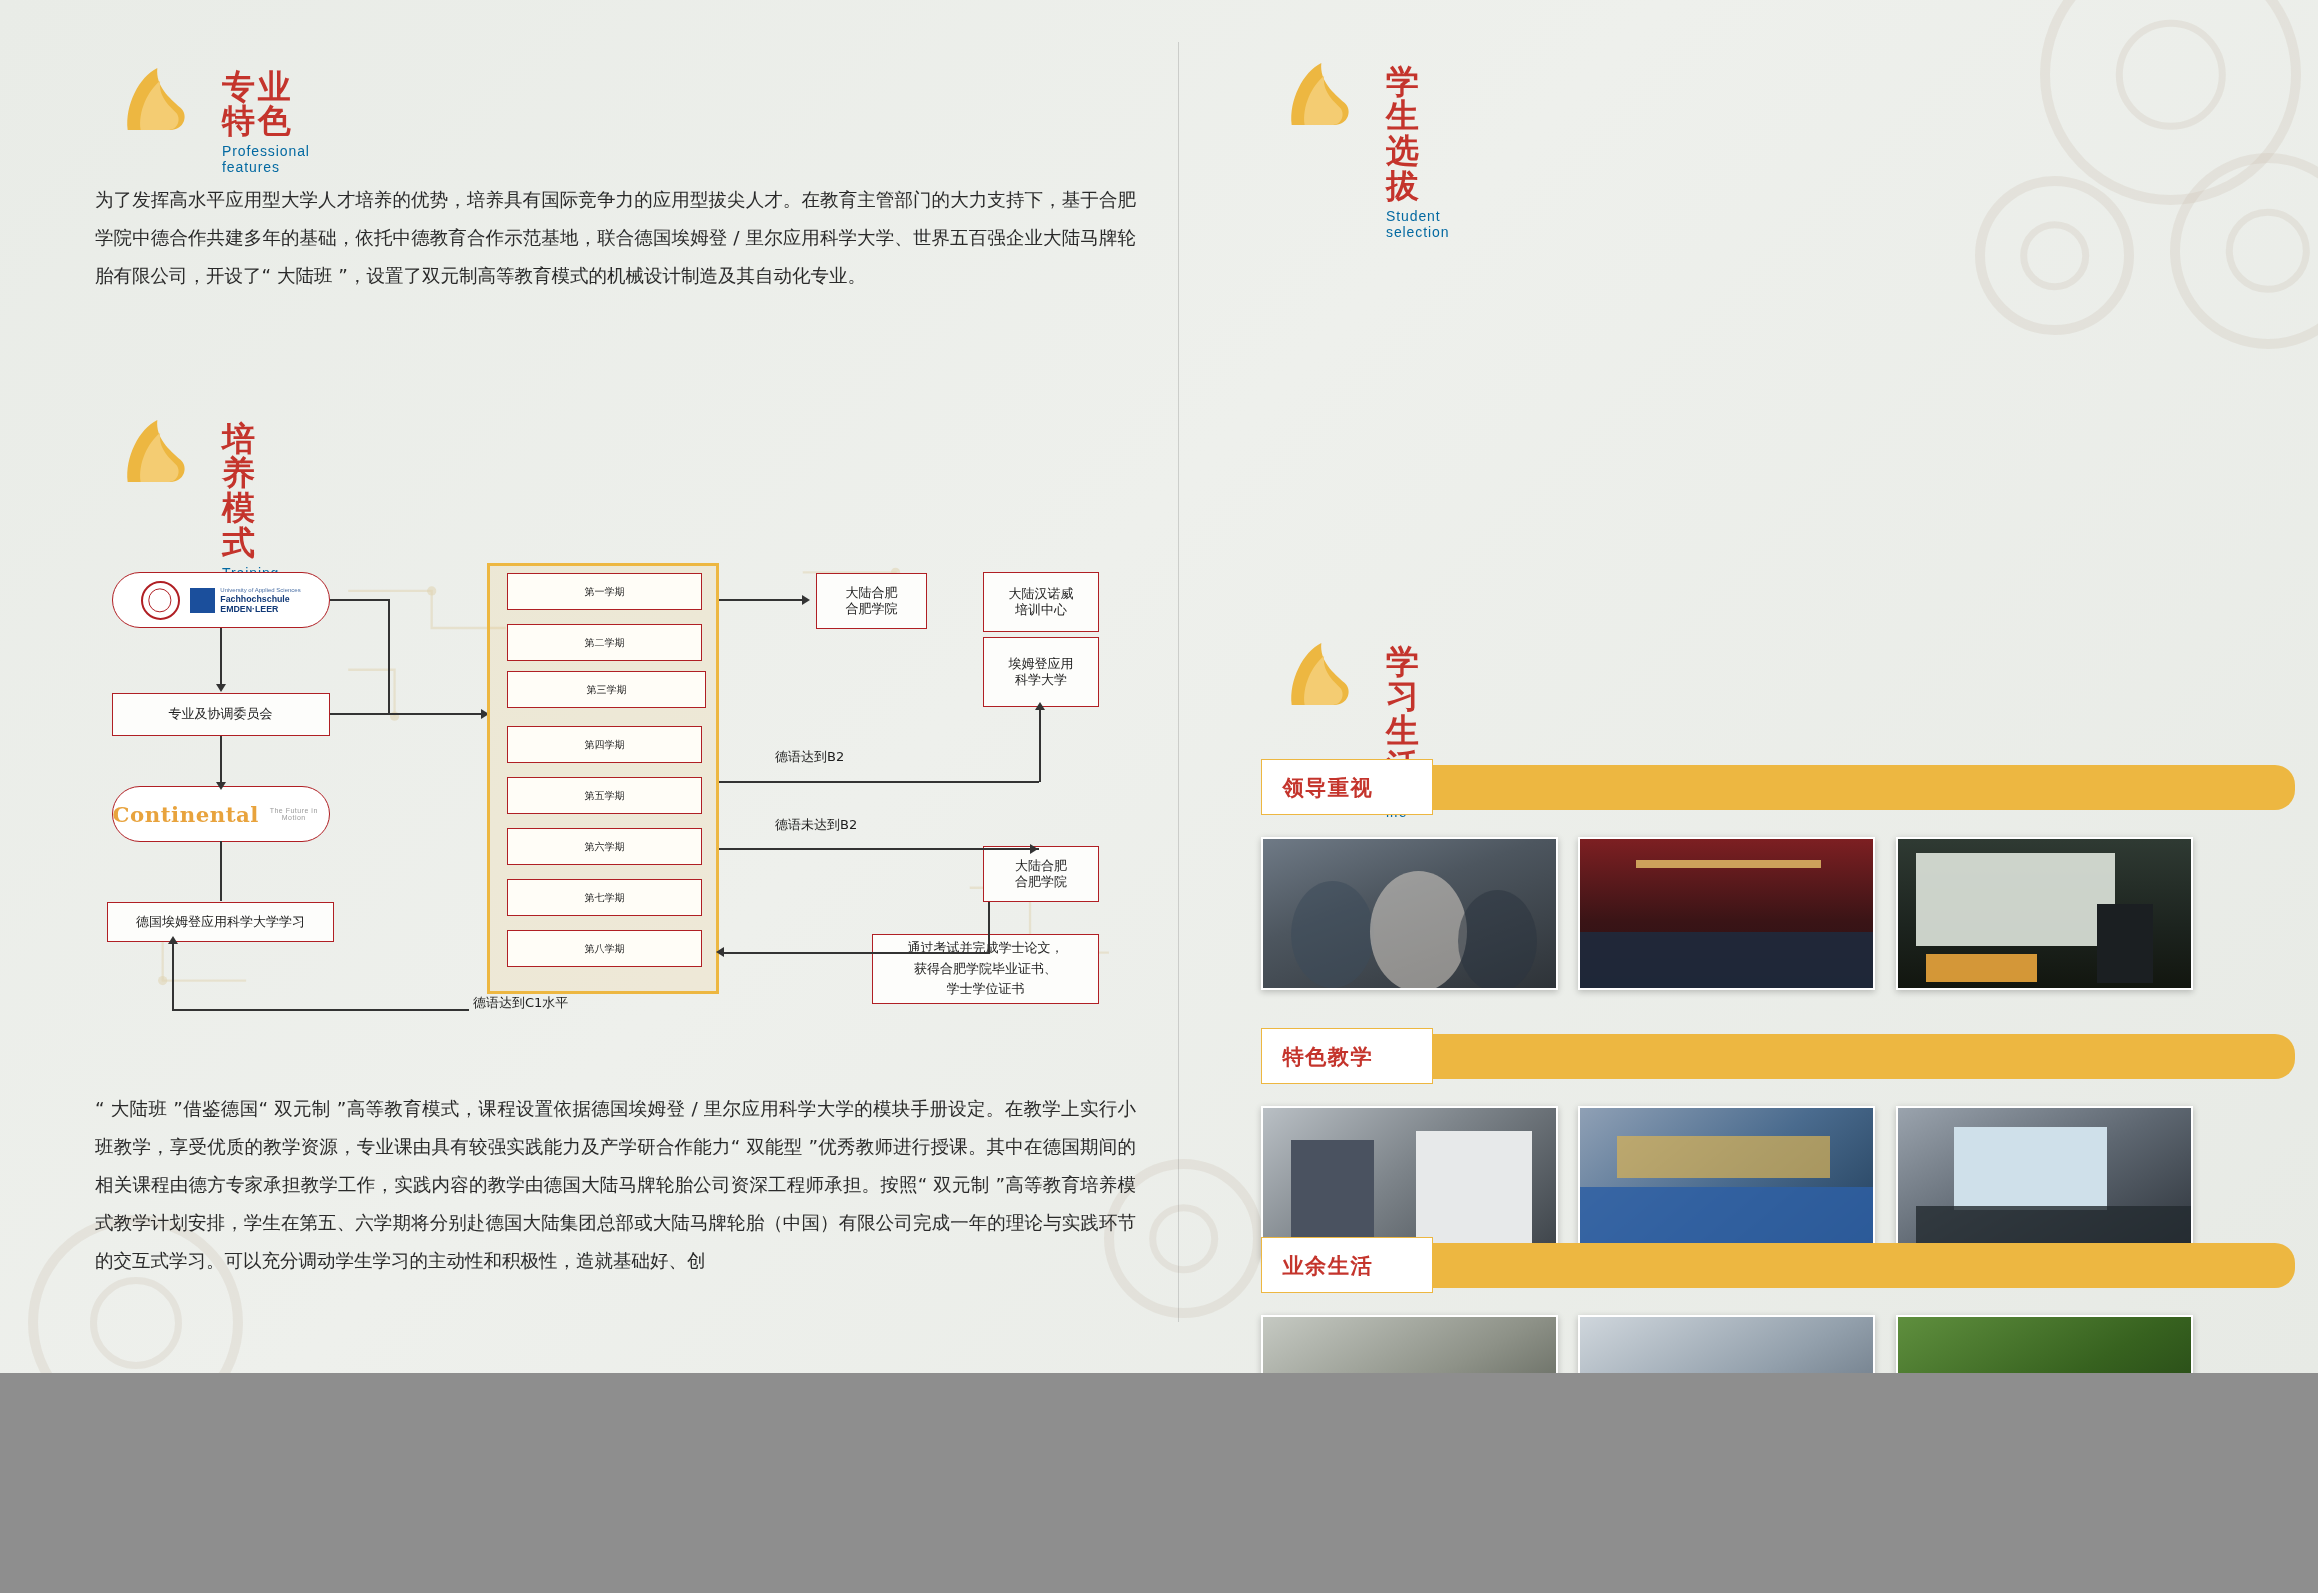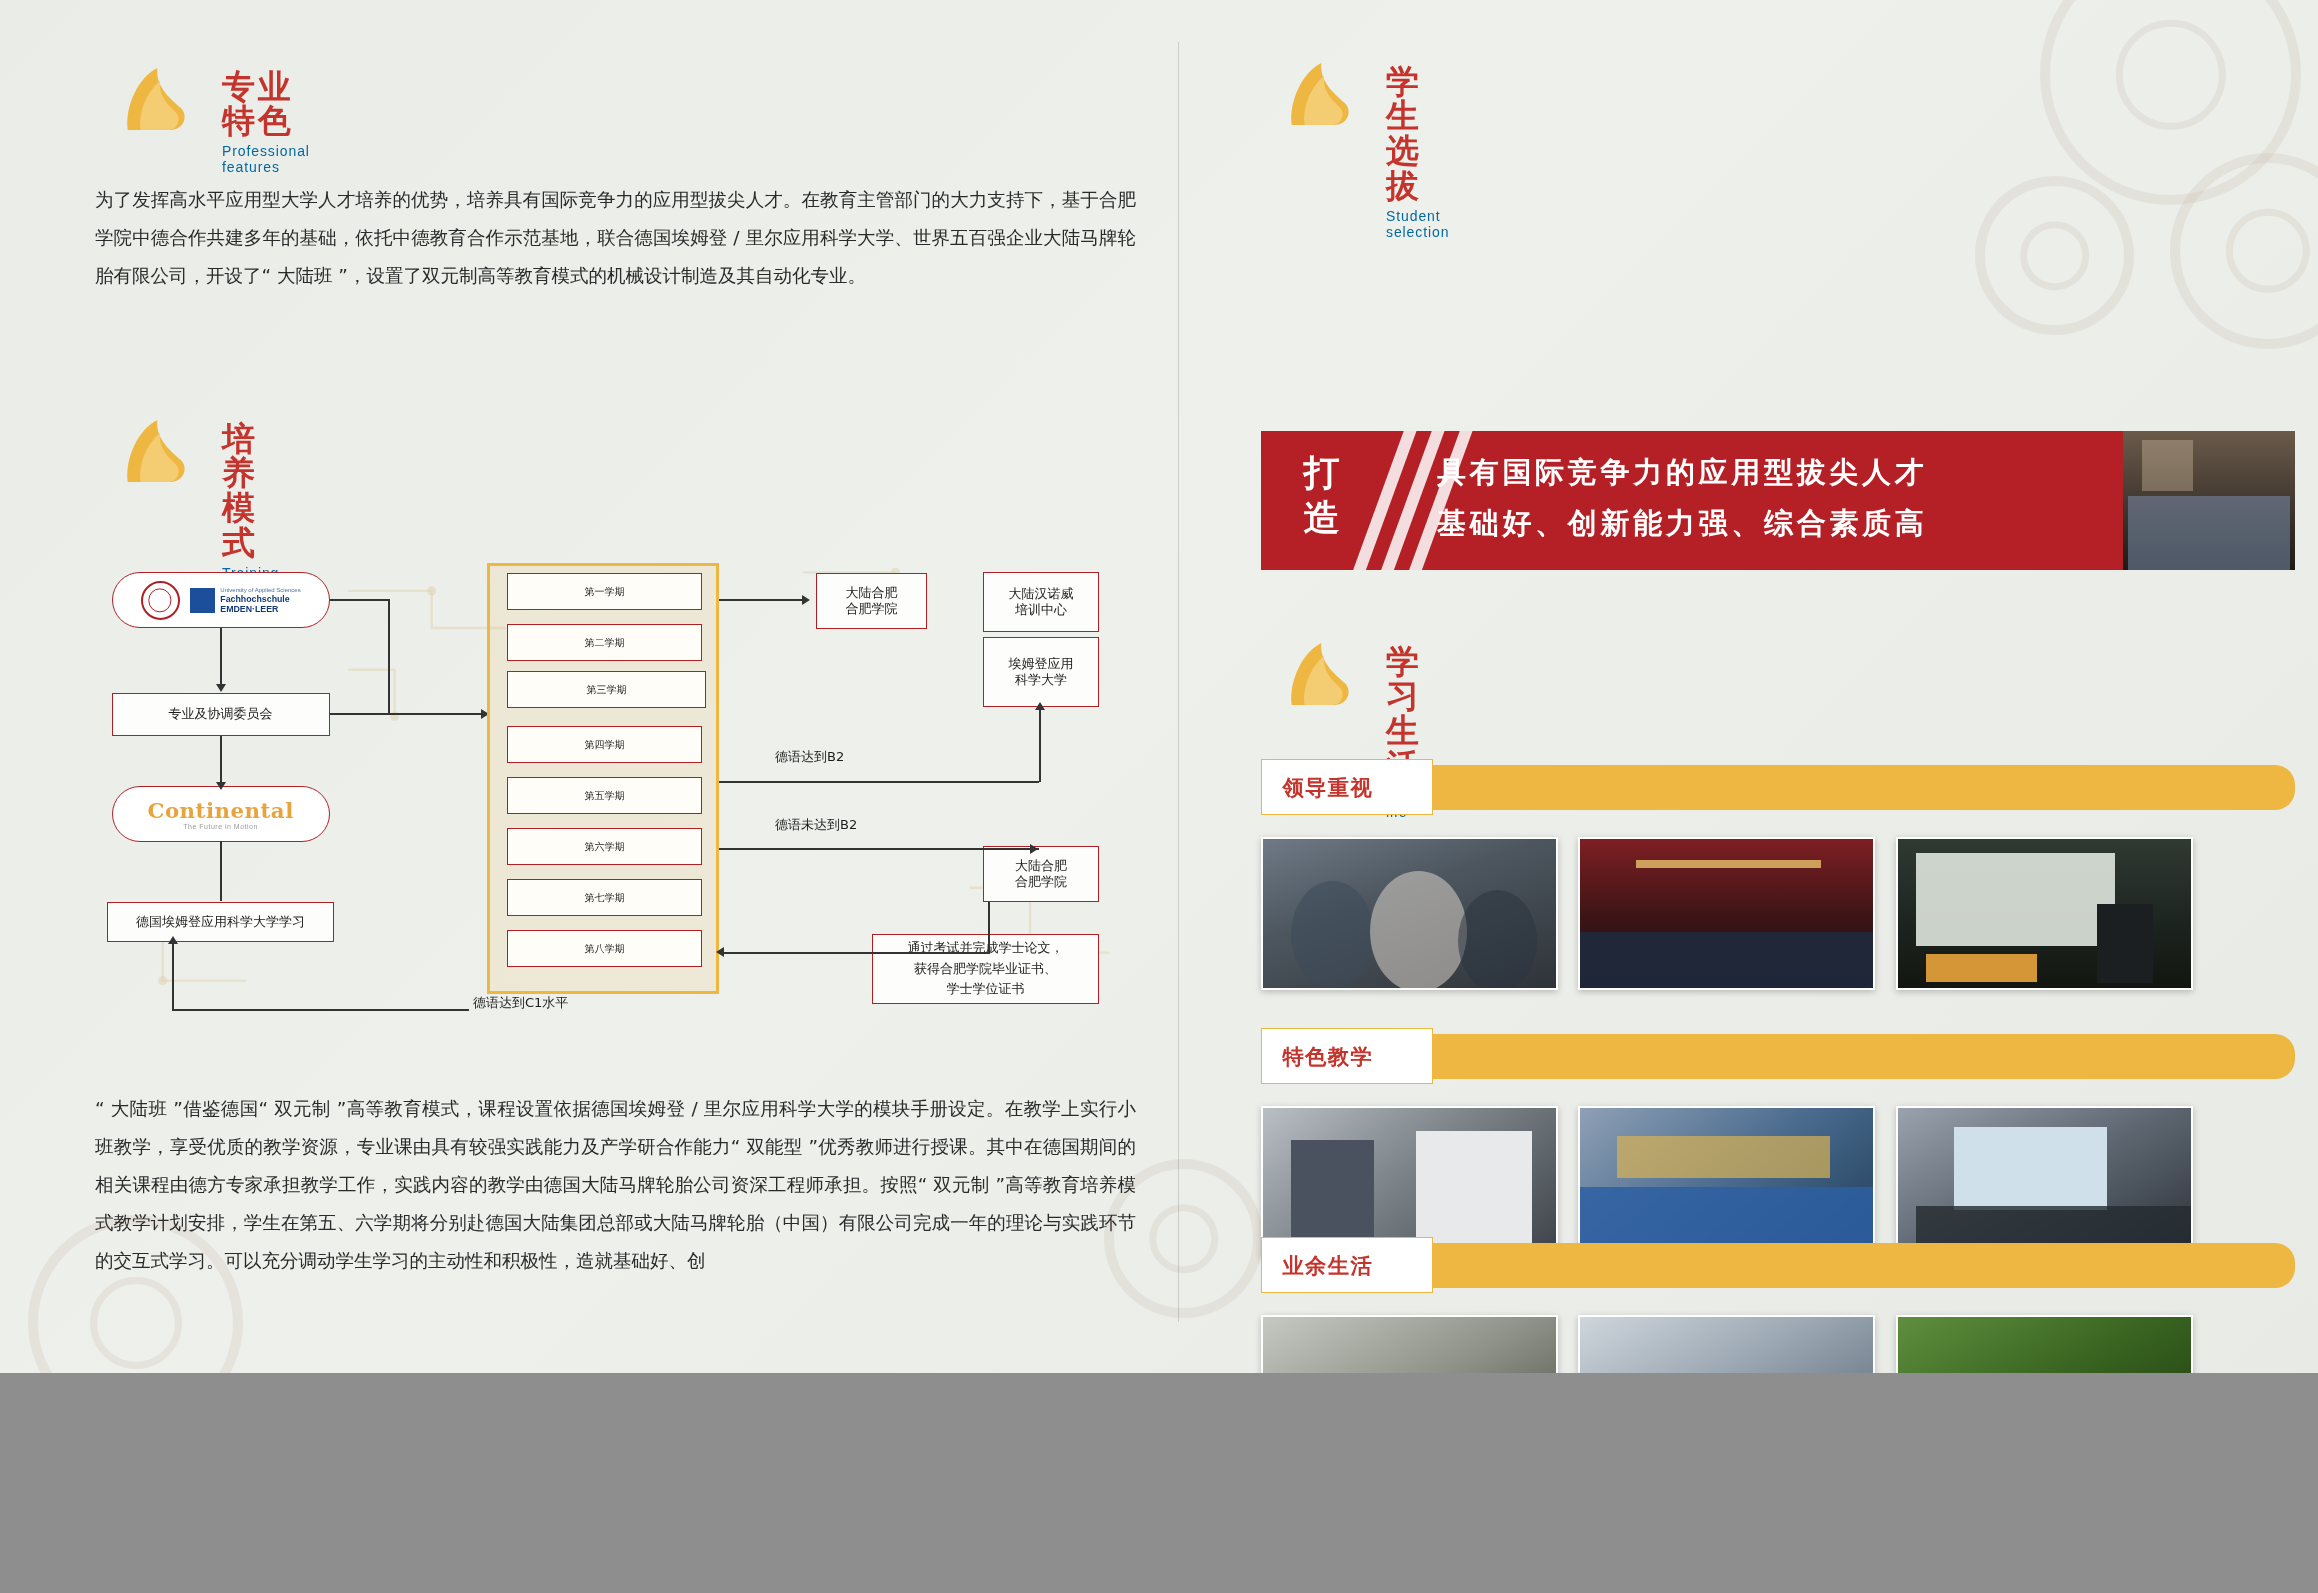--- a/index.html
+++ b/index.html
@@ -234,21 +234,21 @@
             <div class="big">Fachhochschule</div>
             <div class="big">EMDEN·LEER</div>
           </div>
         </div>
       </div>
 
       <div class="box" style="left:4.6px;top:130px;width:218px;height:43px;">
         <span>专业及协调委员会</span>
       </div>
 
-      <div class="logo-box" style="left:4.6px;top:223px;width:218px;height:56px;flex-direction:column;gap:0;">
+      <div class="logo-box" style="left:4.6px;top:223px;width:218px;height:56px;gap:0;">
         <div class="cont-logo">Continental</div>
         <div class="cont-sub">The Future in Motion</div>
       </div>
 
       <div class="box" style="left:0px;top:339px;width:227px;height:40px;">
         <span>德国埃姆登应用科学大学学习</span>
       </div>
 
       <div class="ln" style="left:113px;top:65px;width:2.3px;height:58px;"></div>
       <div class="arrow d" style="left:109px;top:121px;"></div>
@@ -402,31 +402,16 @@
         <span>业余生活</span>
       </div>
     </div>
     <div class="gallery" style="left:37px;top:1315px;">
       <div class="shot ph7"></div>
       <div class="shot ph8"></div>
       <div class="shot ph9"></div>
     </div>
   </div>
 
-  <div class="banner">
-    <div class="slash" style="left:116px;"></div>
-    <div class="slash" style="left:144px;"></div>
-    <div class="slash" style="left:172px;"></div>
-    <div class="zao">打造</div>
-    <div class="lines">
-      <div>具有国际竞争力的应用型拔尖人才</div>
-      <div>基础好、创新能力强、综合素质高</div>
-    </div>
-    <div class="photo">
-      <div style="position:absolute;inset:0;background:linear-gradient(180deg,#6b5a4a 0%,#3a332c 60%,#1e1a16 100%);"></div>
-      <div style="position:absolute;left:4.6px;top:65px;width:162px;height:74px;background:rgba(120,140,170,.55);"></div>
-      <div style="position:absolute;left:18.5px;top:9.3px;width:51px;height:51px;background:rgba(220,200,170,.35);"></div>
-    </div>
-  </div>
 </div>
 
 <div class="bottom-band"></div>
 
 
 </body></html>

